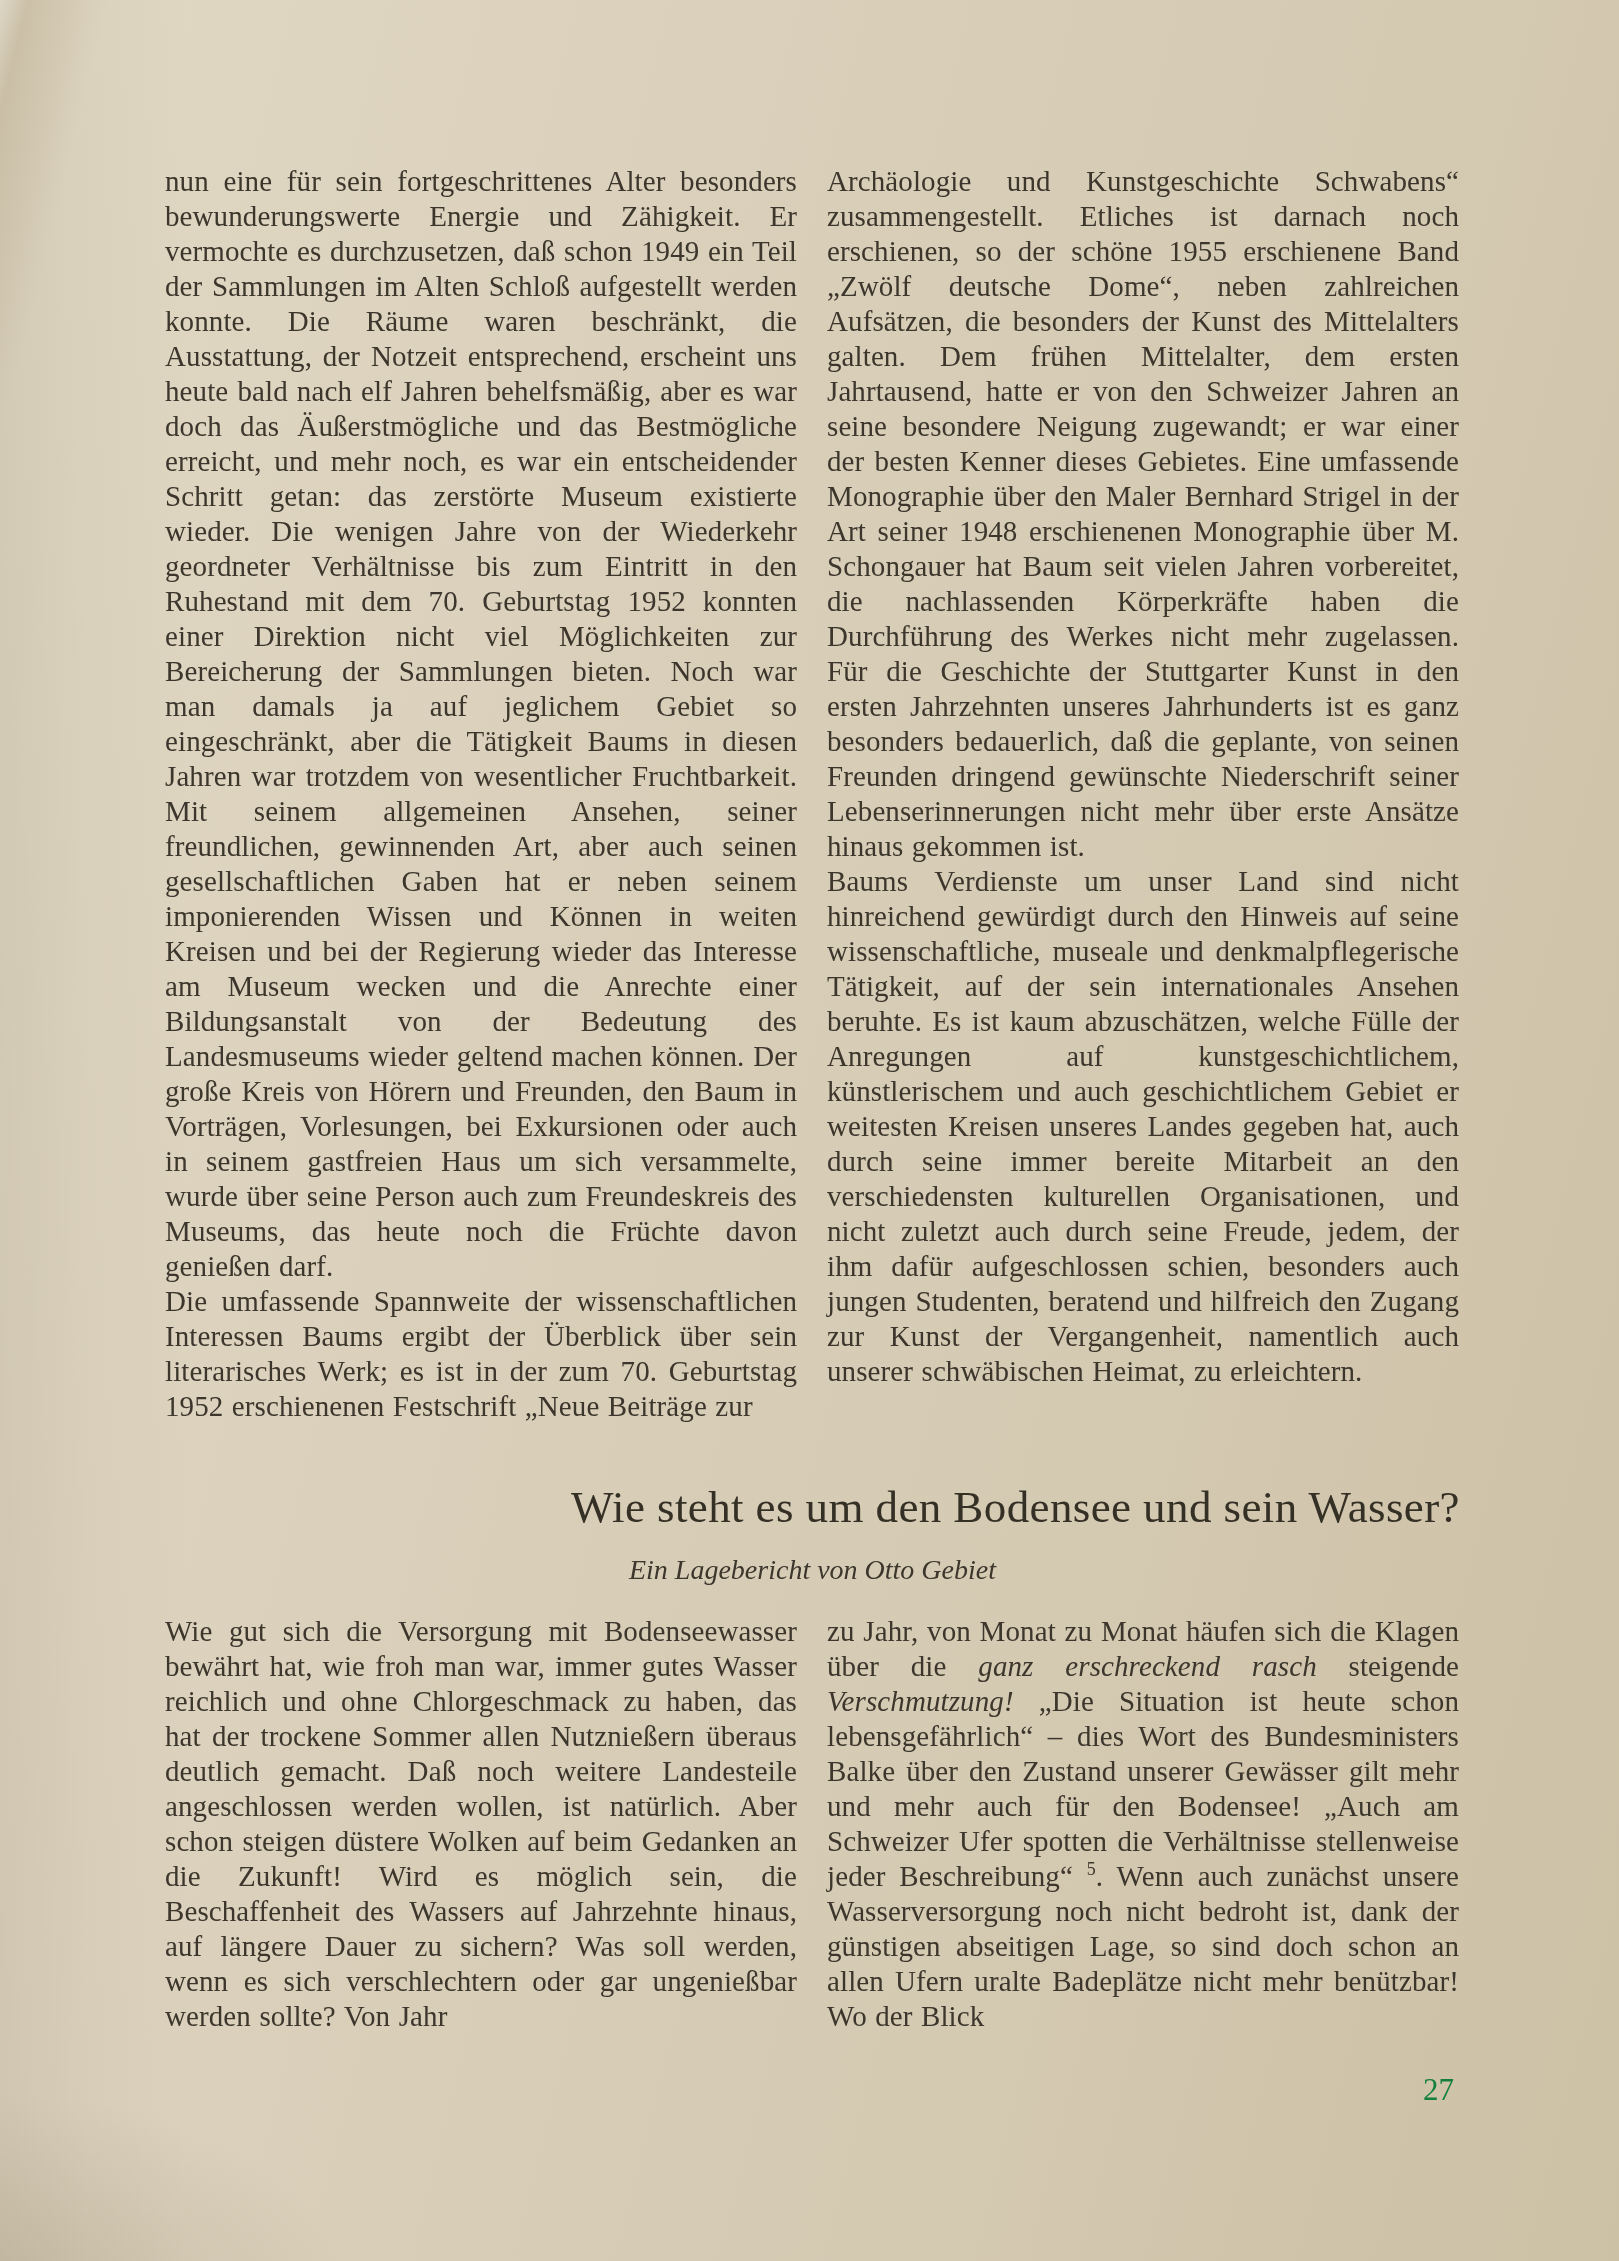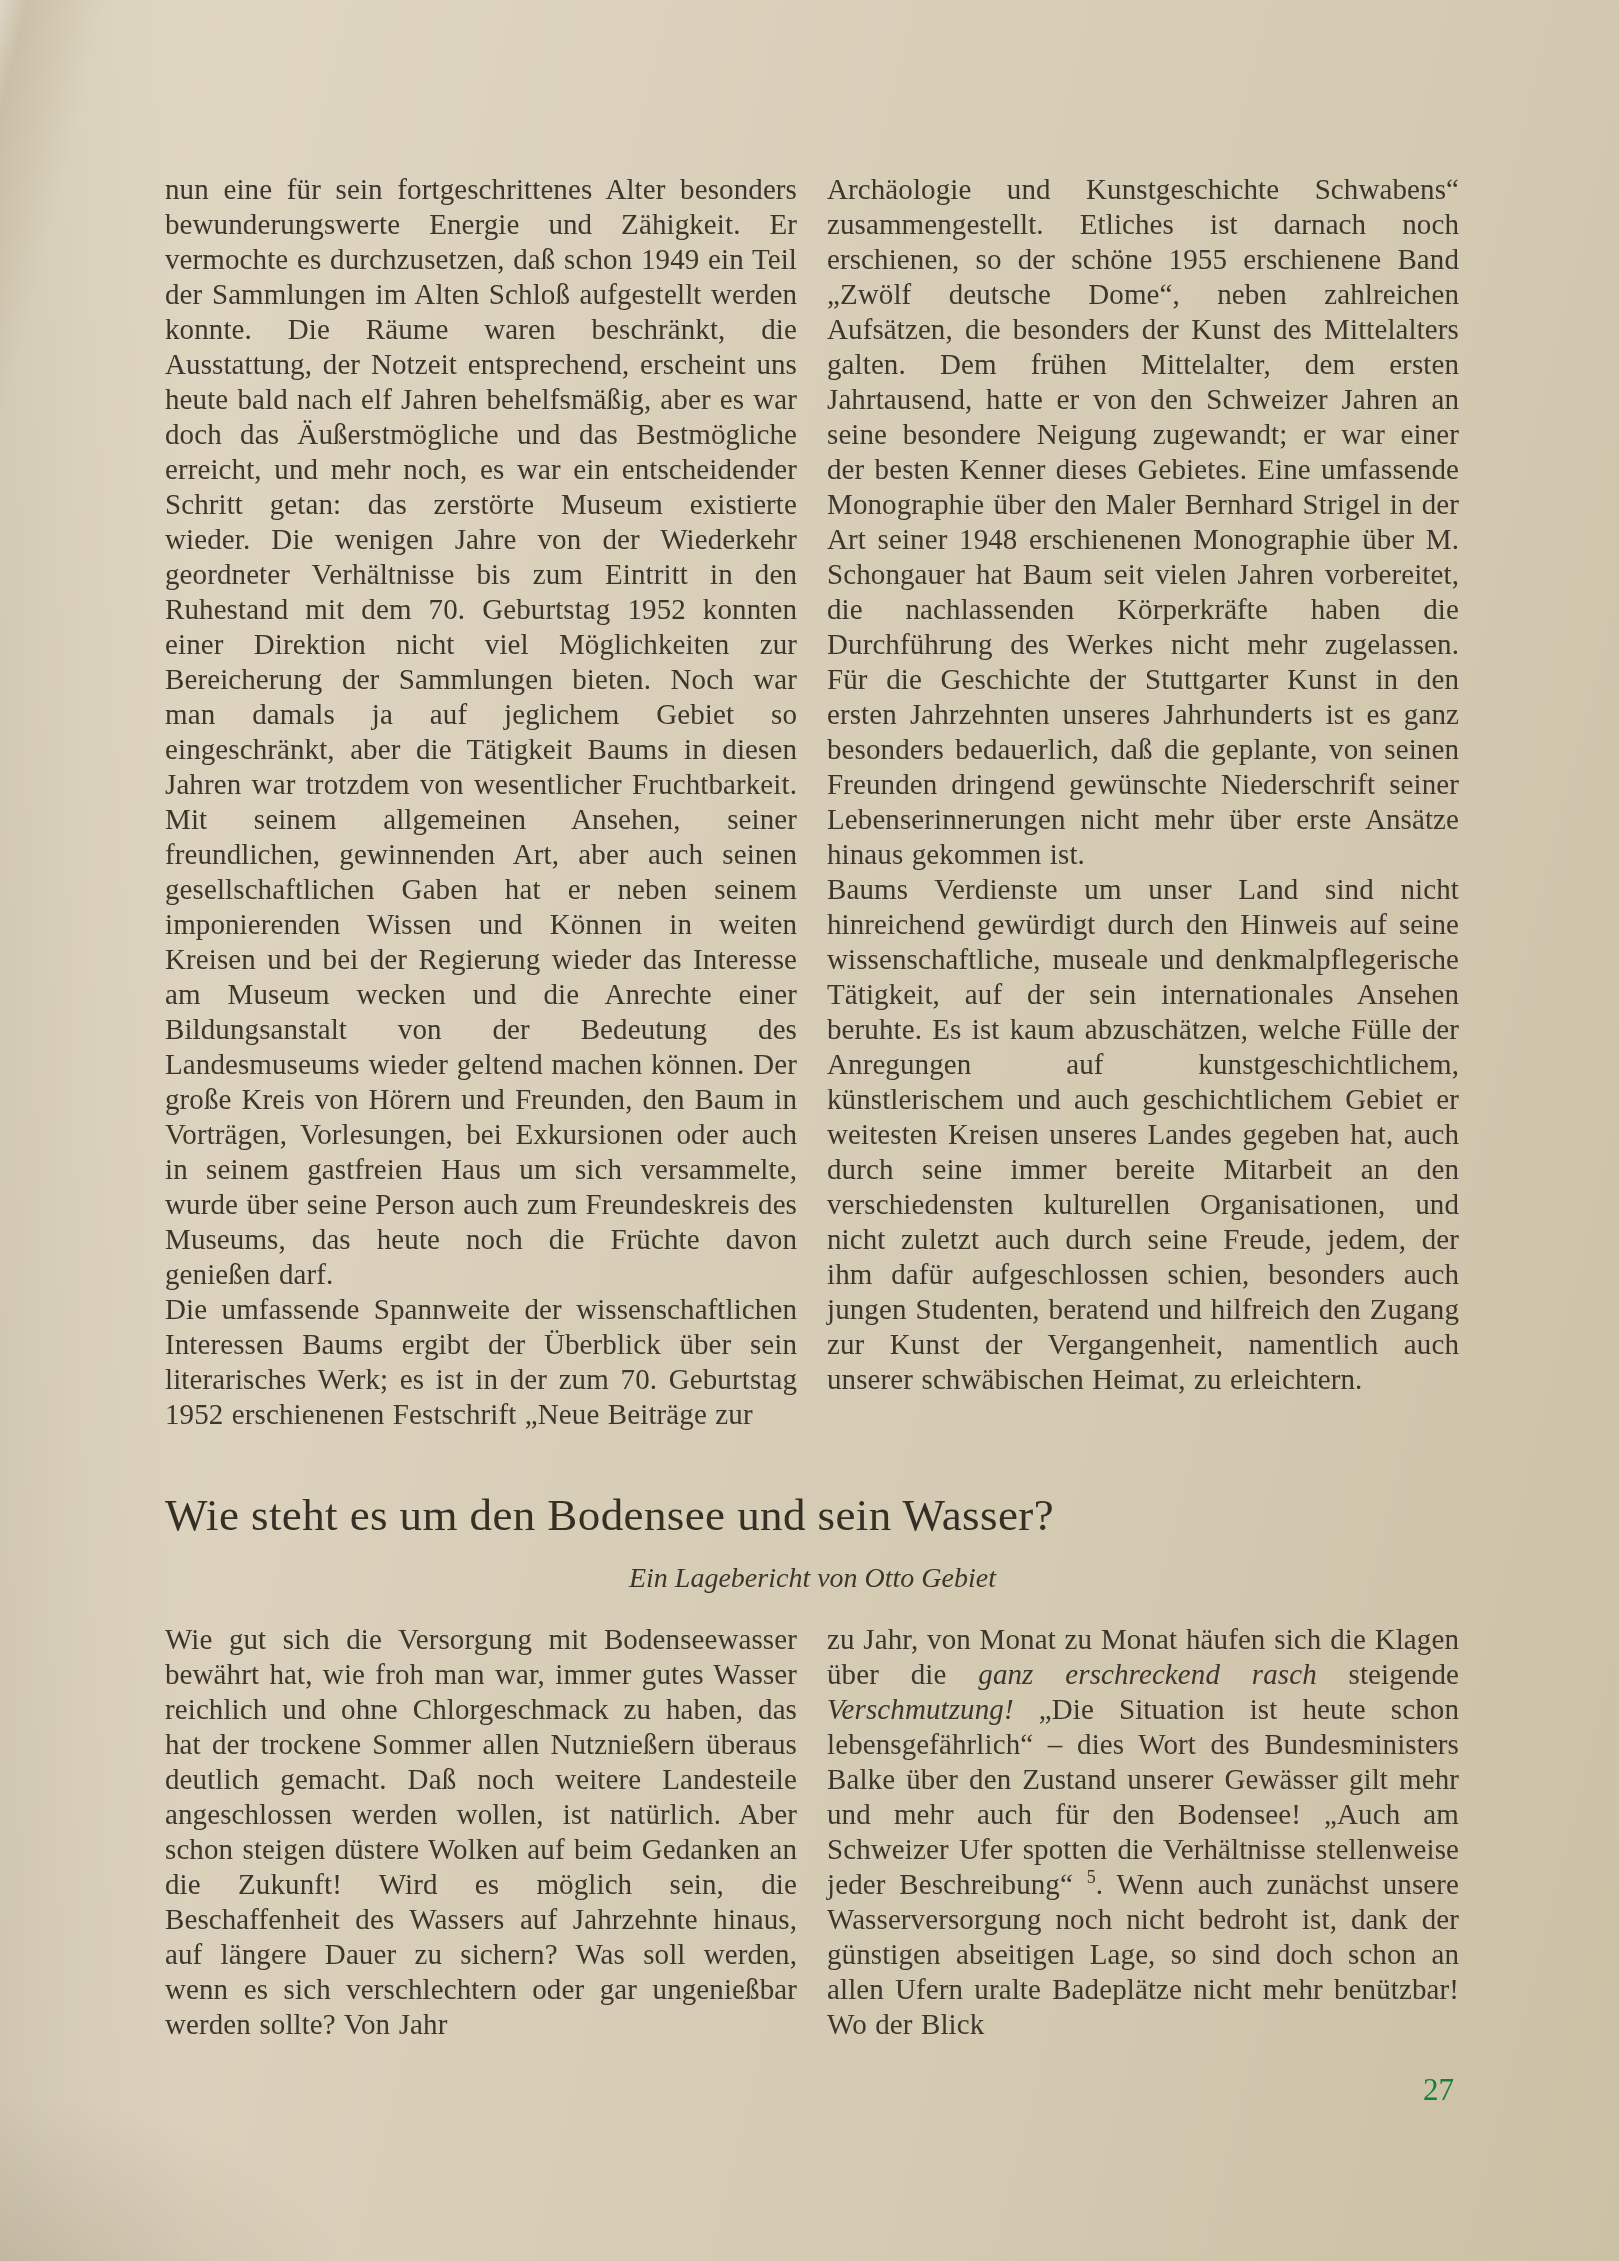--- a/index.html
+++ b/index.html
@@ -10,21 +10,21 @@
     font-family: "Liberation Serif", serif;
     color: #3b352a;
     background:
       radial-gradient(ellipse 506px 303px at 0% 102%, rgba(110, 96, 68, 0.18), transparent 70%),
       linear-gradient(90deg, rgba(100, 88, 62, 0.10) 0px, rgba(100, 88, 62, 0.04) 87px, rgba(0,0,0,0) 188px),
       linear-gradient(104deg, #ece5d6 0%, #d5cab1 1.3%, #e0d7c3 5%, #dbd1bc 30%, #d4c9b1 68%, #ccc1a5 100%);
   }
   .page-inner {
     position: absolute;
     left: 165px;
-    top: 172px;
+    top: 164px;
     width: 1295px;
   }
   .two-col { display: flex; gap: 30px; }
   .col { width: 632px; }
   p.body-text {
     font-size: 29px;
     line-height: 35px;
     text-align: justify;
     word-spacing: 1.1px;
     letter-spacing: 0.1px;
@@ -35,21 +35,21 @@
   sup.footnote-ref {
     font-size: 18px;
     vertical-align: super;
     line-height: 0;
   }
   h1.section-title {
     margin-top: 58px;
     font-size: 45px;
     line-height: 51px;
     font-weight: normal;
-    text-align: left;
+    text-align: right;
     letter-spacing: 0.4px;
     color: #353025;
   }
   .section-subtitle {
     margin-top: 20px;
     font-size: 28px;
     line-height: 33px;
     font-style: italic;
     text-align: center;
     color: #3c362c;

